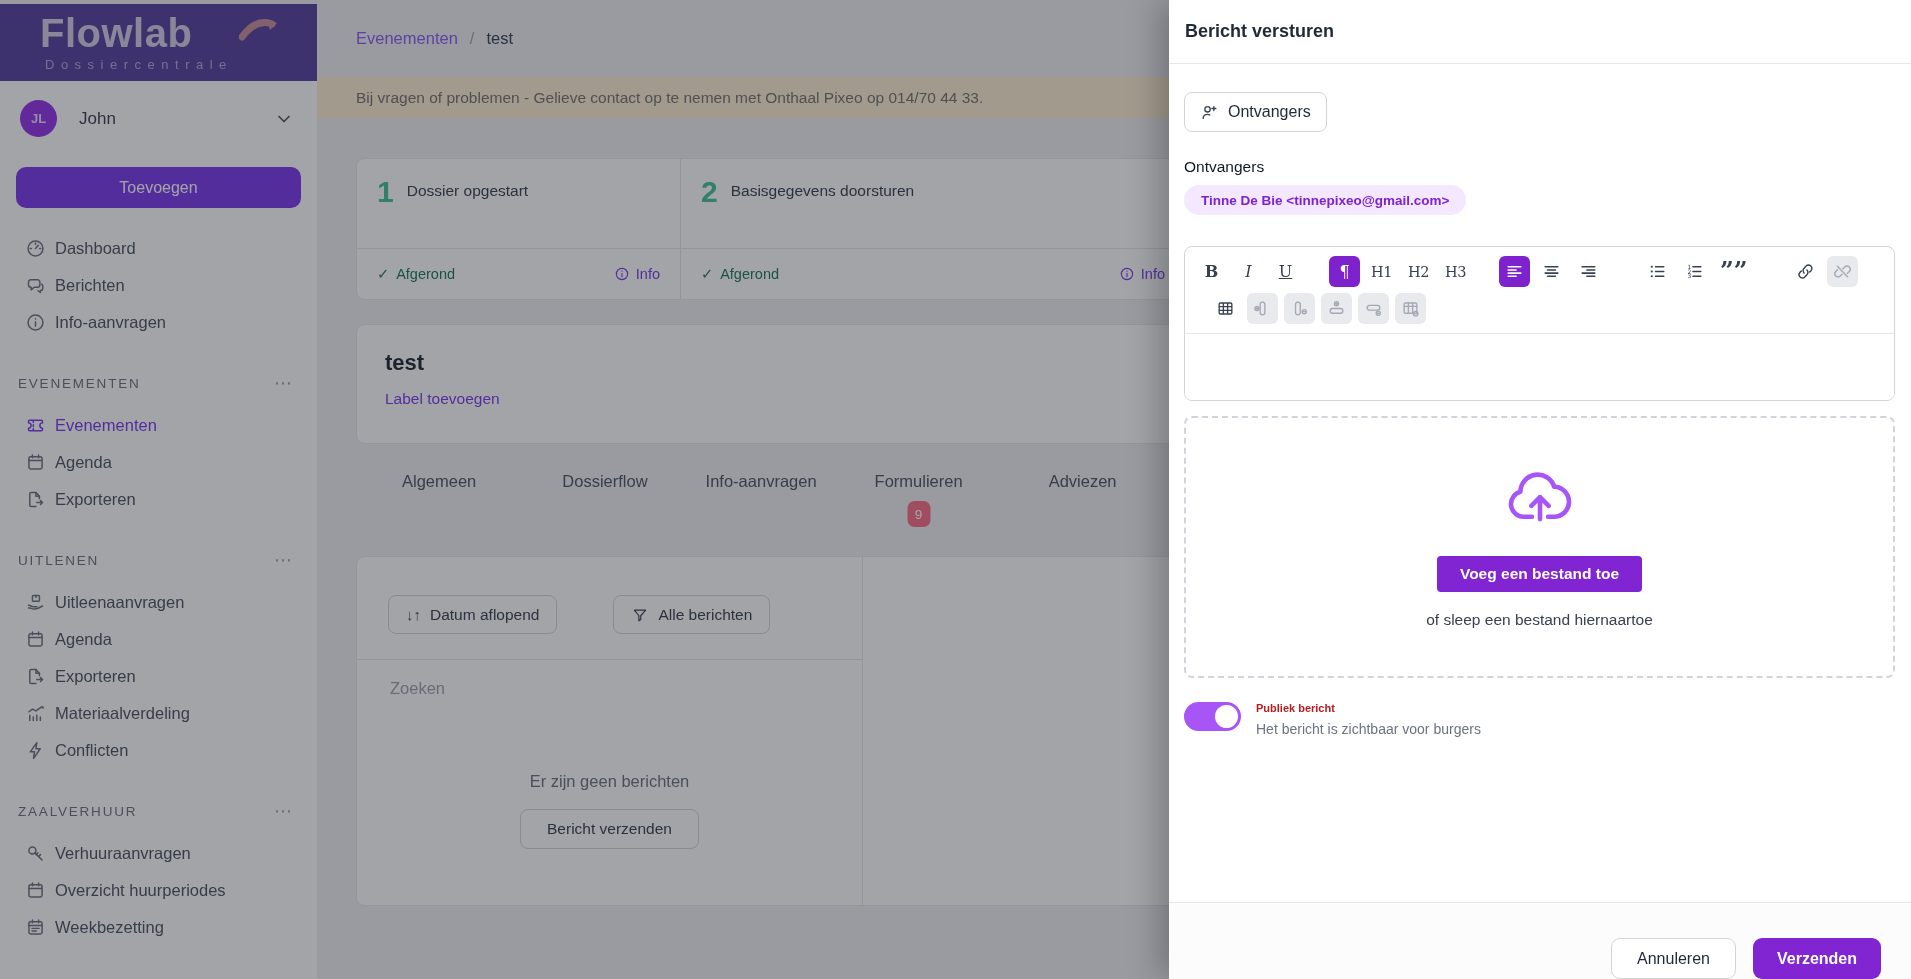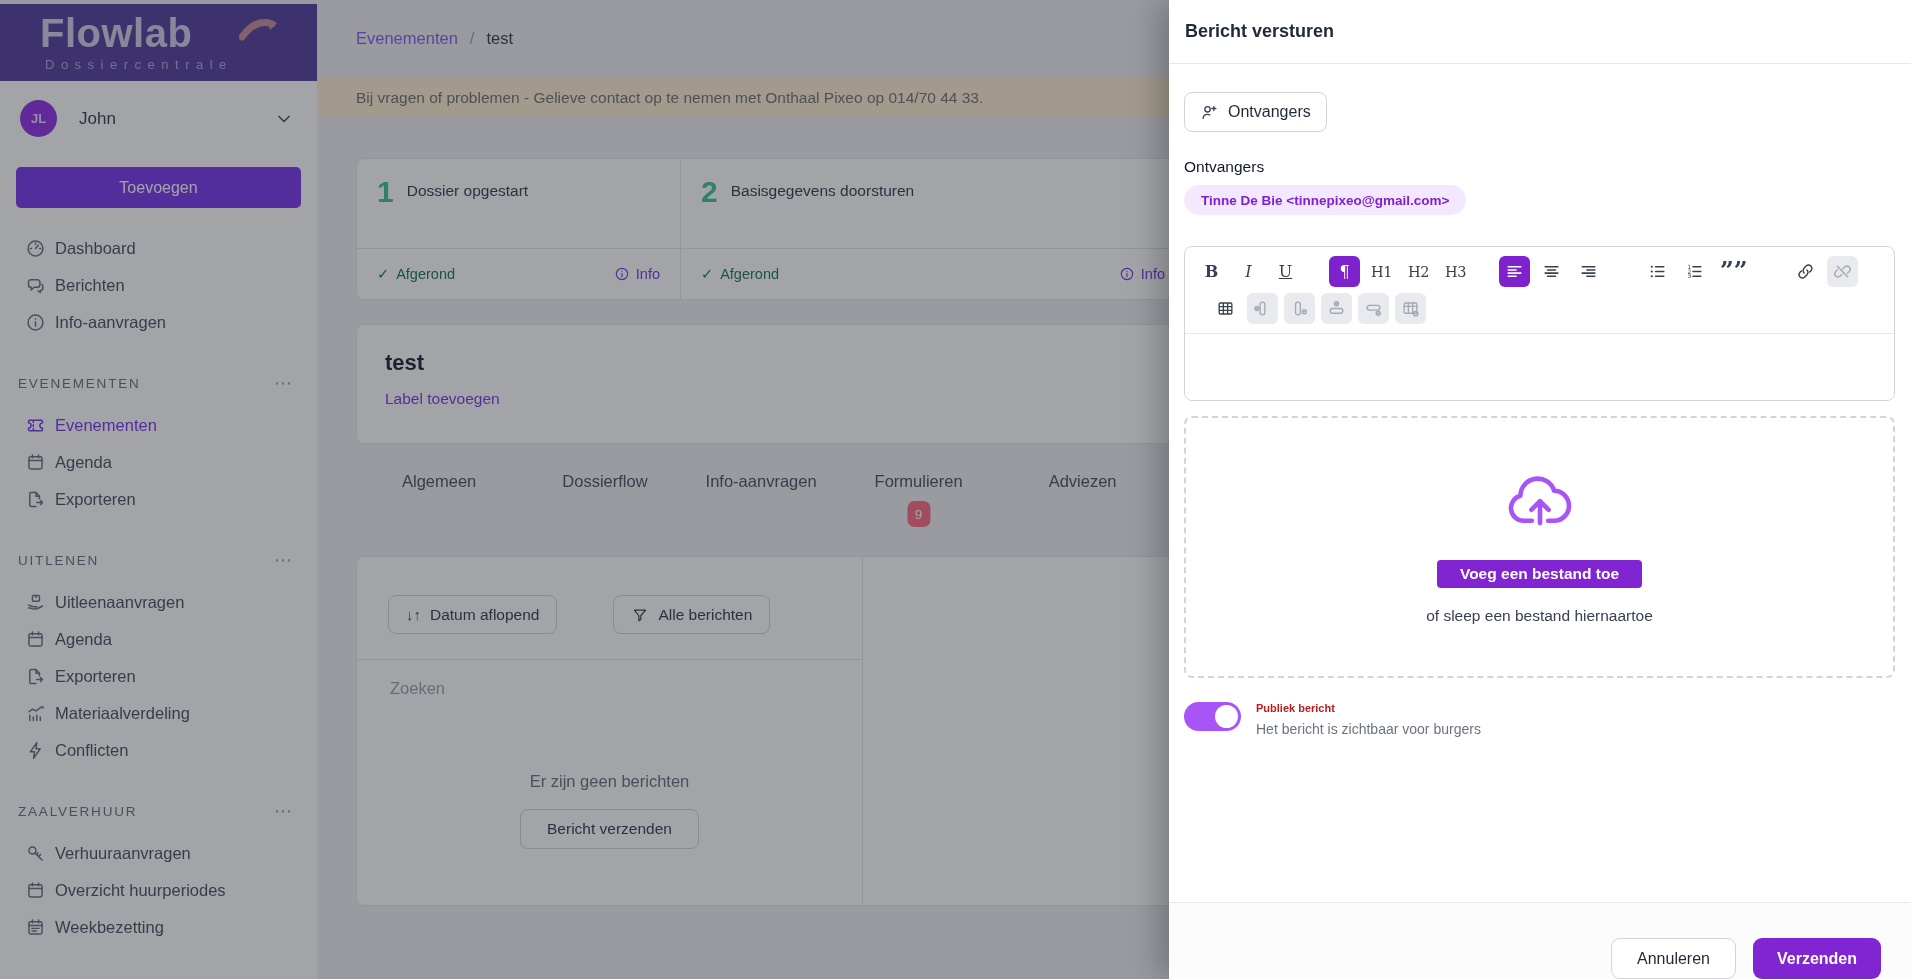--- a/index.html
+++ b/index.html
@@ -11,21 +11,21 @@
   
   .sidebar{position:absolute;left:0;top:4px;width:317px;height:100%;background:#ffffff;z-index:1}
   .brand{height:77px;background:#55429e;display:flex;flex-direction:column;justify-content:center;padding-left:40px;box-sizing:border-box}
   .brand-name{position:relative;font-size:40px;font-weight:700;color:#d4cfe7;line-height:1;letter-spacing:.5px;width:215px}
   .brand-arrow{position:absolute;right:-26px;top:2px;color:#c9909d}
   .brand-sub{font-size:13px;color:#b3a9d4;letter-spacing:6.5px;margin-top:4px;padding-left:5px}
   .user-row{display:flex;align-items:center;padding:19px 21px 0 20px}
   .avatar{width:37px;height:37px;border-radius:50%;background:#9333ea;color:#e9d5ff;font-size:13px;font-weight:700;display:flex;align-items:center;justify-content:center;flex:0 0 auto}
   .user-name{margin-left:22px;font-size:17px;color:#374151}
   .user-chev{margin-left:auto;color:#4b5563;background:none;border:none;padding:2px}
-  .add-btn{display:block;margin:30px 16px 0;width:285px;height:41px;background:#7c3aed;color:#fff;border:none;border-radius:5px;font-size:16px}
+  .add-btn{display:block;margin:30px 16px 0;width:285px;height:41px;background:#7c3aed;color:#fff;border:none;border-radius:10px;font-size:16px}
   .nav{margin-top:22px}
   .nav-item{display:flex;align-items:center;height:37px;padding-left:25px;color:#4b5563;font-size:16.5px;cursor:pointer}
   .nav-item .nicon{width:21px;height:21px;margin-right:9px;color:#6b7280;flex:0 0 auto}
   .nav-item.active,.nav-item.active .nicon{color:#7c3aed}
   .nav-section{display:flex;align-items:center;margin-top:32px;margin-bottom:14px;padding:0 25px 0 18px;height:20px;color:#6b7280;font-size:13.5px;letter-spacing:1.8px;font-weight:500}
   .dots-btn{margin-left:auto;background:none;border:none;color:#9ca3af;font-size:18px;line-height:1;padding:0}
 
   
   .main{position:absolute;left:317px;top:0;right:0;height:100%}
   .topbar{height:77px;display:flex;align-items:center;padding-left:39px;font-size:16.5px}
@@ -84,21 +84,21 @@
   .tb-h{font-family:"DejaVu Serif",serif;font-size:14.5px;letter-spacing:-.5px}
   .tb-b{font-weight:700}
   .tb-i{font-style:italic}
   .tb-u{text-decoration:underline}
   .tb-btn.active{background:#7e22ce;color:#fff}
   .tb-btn.disabled{background:#e8eaee;color:#a3a9b5;cursor:default}
   .tb-quote{font-family:"DejaVu Serif",serif;font-size:24px;font-weight:700;line-height:10px;height:31px;display:inline-flex;align-items:flex-start;padding-top:10px}.sep-m{width:16px}.sep-l{width:26px}
   .editor-content{border-top:1px solid #e5e7eb;height:66px;background:#fff}
   .upload{margin-top:15px;height:258px;border:2px dashed #d1d5db;border-radius:8px;display:flex;flex-direction:column;align-items:center;justify-content:center}
   .cloud{color:#a855f7;margin-bottom:30px}
-  .upload-btn{height:28px;padding:0 23px;background:#8124d1;border-radius:4px;color:#fff;font-size:15.5px;font-weight:600;border:none}
+  .upload-btn{height:36px;padding:0 23px;background:#8124d1;border-radius:4px;color:#fff;font-size:15.5px;font-weight:600;border:none}
   .upload-hint{margin-top:19px;font-size:15.5px;color:#374151}
   .toggle-row{margin-top:24px;display:flex;align-items:flex-start}
   .toggle{width:57px;height:29px;border-radius:15px;background:#a855f7;position:relative;border:none;padding:0;flex:0 0 auto}
   .knob{position:absolute;right:3px;top:3px;width:23px;height:23px;border-radius:50%;background:#fff}
   .toggle-texts{margin-left:15px}
   .toggle-label{font-size:11px;font-weight:600;color:#b91c1c}
   .toggle-desc{margin-top:7px;font-size:14px;color:#6b7280}
   .drawer-footer{height:77px;flex:0 0 auto;border-top:1px solid #e5e7eb;background:#fcfcfd;display:flex;align-items:flex-end;justify-content:flex-end;gap:17px;padding-right:30px;box-sizing:border-box}
   .btn-cancel{height:41px;padding:0 25px;background:#fff;border:1px solid #d1d5db;border-radius:9px;font-size:16px;color:#1f2937}
   .btn-submit{height:41px;padding:0 24px;background:#8124d1;border:none;border-radius:9px;font-size:16px;color:#fff;font-weight:600}

